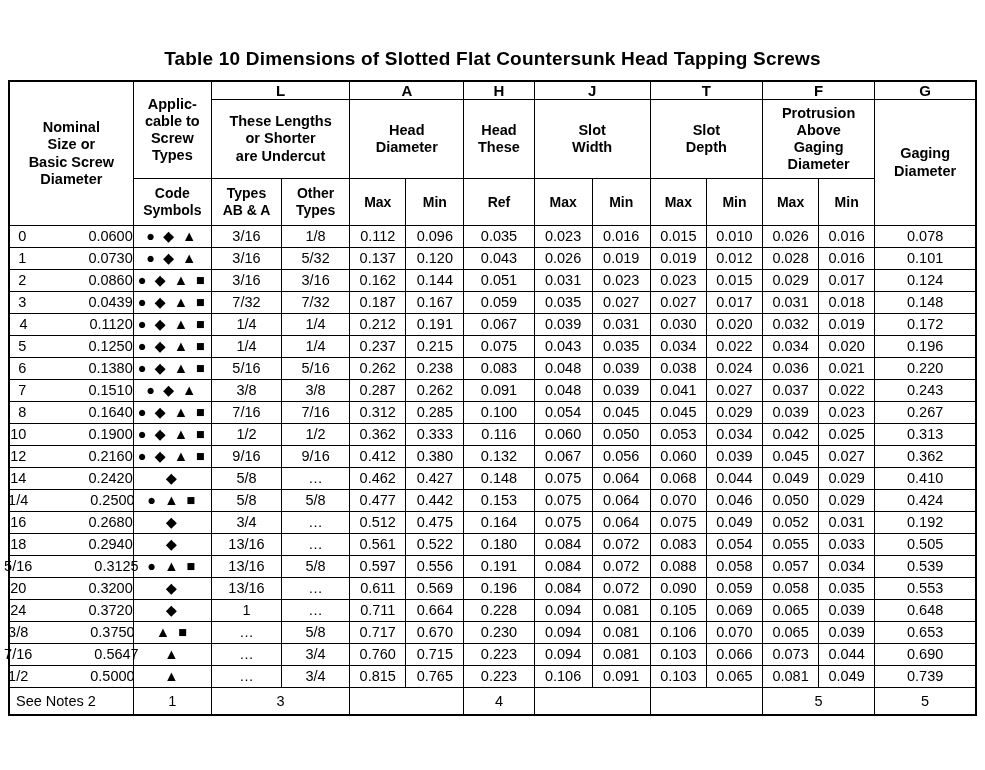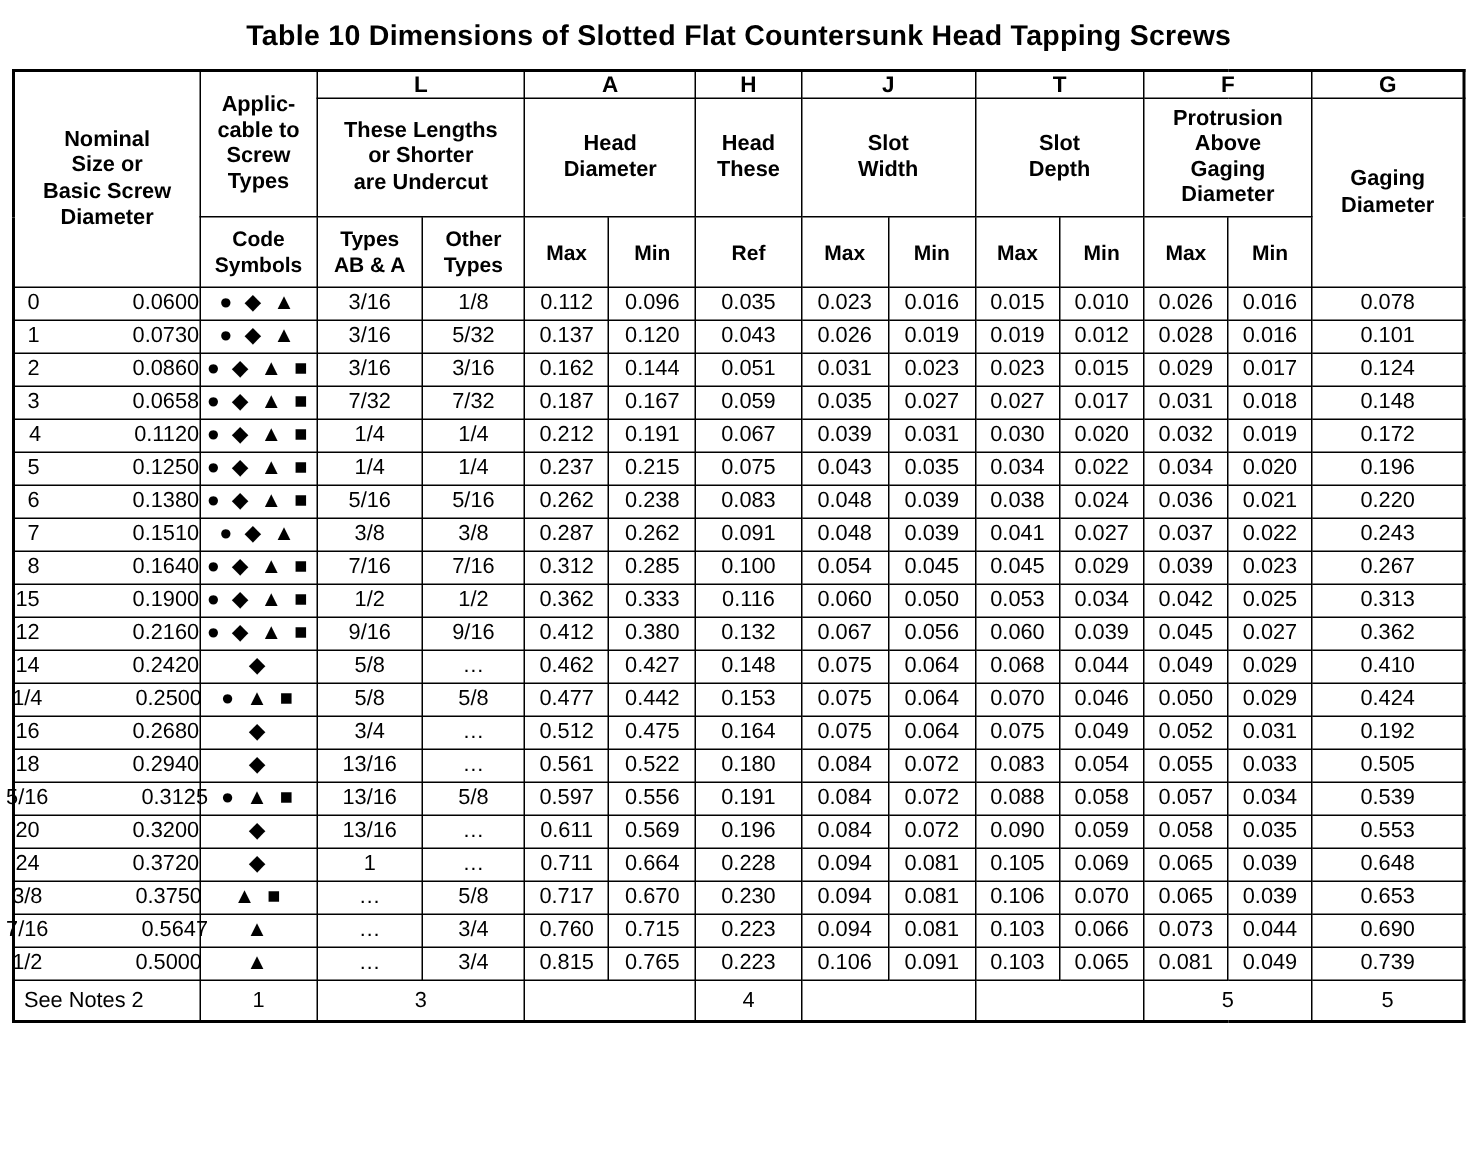--- a/index.html
+++ b/index.html
@@ -19,22 +19,23 @@
     width: 985px;
     height: 770px;
     box-sizing: border-box;
     padding: 0 8px;
   }
   .title {
     text-align: center;
     font-size: 19px;
     font-weight: bold;
     letter-spacing: 0.2px;
-    padding-top: 14px;
+    padding-top: 4px;
     padding-bottom: 10px;
+    margin-top: 44px;
   }
   table.main {
     border-collapse: collapse;
     width: 969px;
     table-layout: fixed;
     font-size: 14px;
   }
   table.main td, table.main th {
     border: 1px solid #000000;
     text-align: center;
@@ -270,21 +271,21 @@
           <td>0.023</td>
           <td>0.015</td>
           <td>0.029</td>
           <td>0.017</td>
           <td>0.124</td>
         </tr>
         <tr class="data">
           <td>
             <div class="size-inner">
               <span class="size-a">3</span>
-              <span class="size-b">0.0658</span>
+              <span class="size-b">0.0439</span>
             </div>
           </td>
           <td class="sym">● ◆ ▲ ■</td>
           <td>7/32</td>
           <td>7/32</td>
           <td>0.187</td>
           <td>0.167</td>
           <td>0.059</td>
           <td>0.035</td>
           <td>0.027</td>
@@ -395,21 +396,21 @@
           <td>0.045</td>
           <td>0.045</td>
           <td>0.029</td>
           <td>0.039</td>
           <td>0.023</td>
           <td>0.267</td>
         </tr>
         <tr class="data">
           <td>
             <div class="size-inner">
-              <span class="size-a">15</span>
+              <span class="size-a">10</span>
               <span class="size-b">0.1900</span>
             </div>
           </td>
           <td class="sym">● ◆ ▲ ■</td>
           <td>1/2</td>
           <td>1/2</td>
           <td>0.362</td>
           <td>0.333</td>
           <td>0.116</td>
           <td>0.060</td>

